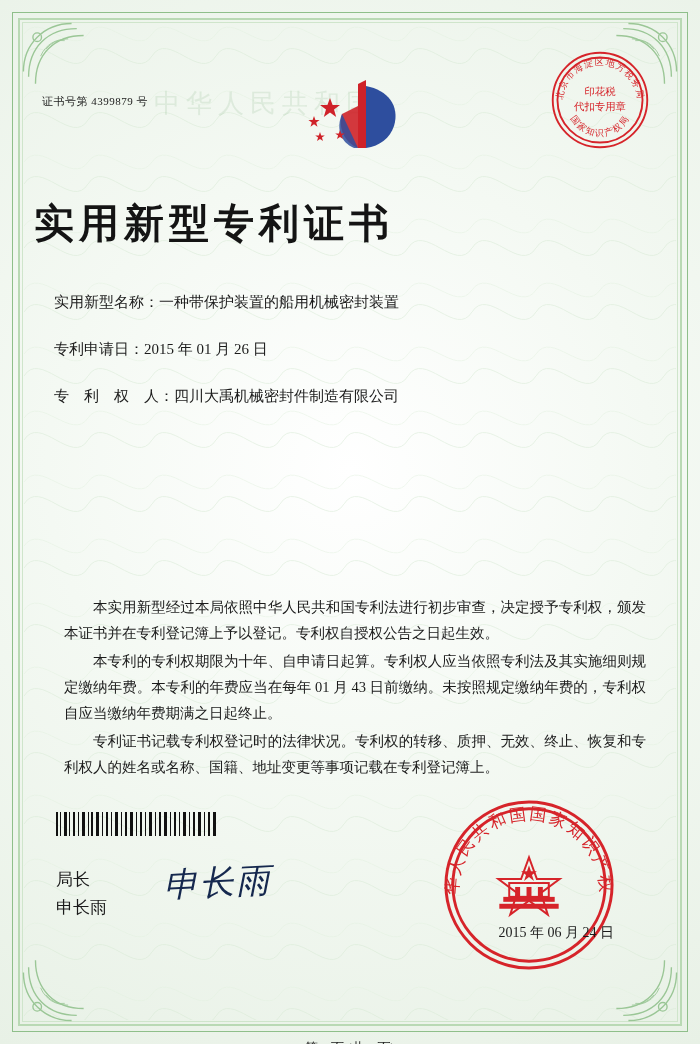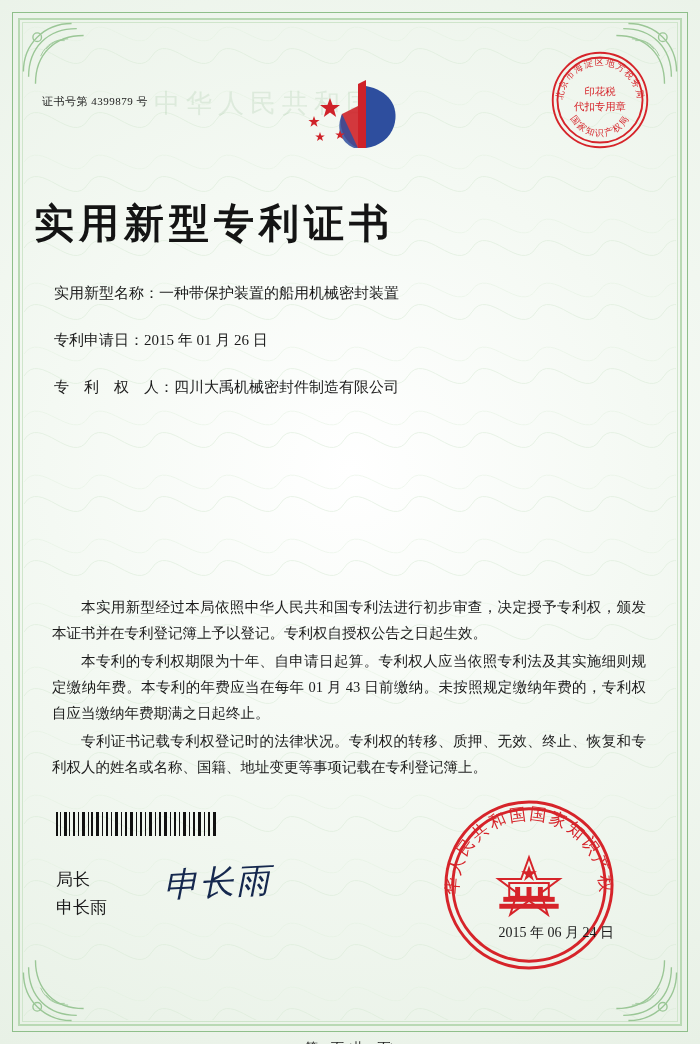--- a/index.html
+++ b/index.html
@@ -92,21 +92,21 @@
     font-size: 40px;
     font-weight: bold;
     letter-spacing: 5px;
     color: #141414;
     font-family: "Liberation Serif", "DejaVu Serif", serif;
   }
 
   
   .fields {
     position: absolute;
-    top: 250px;
+    top: 259px;
     left: 20px;
     right: 20px;
   }
   .field {
     font-size: 15px;
     color: #1b1b1b;
     margin-bottom: 28px;
     white-space: nowrap;
   }
   .field .label {
@@ -122,21 +122,21 @@
     top: 560px;
     left: 18px;
     right: 20px;
     font-size: 14.5px;
     line-height: 26px;
     color: #1b1b1b;
     text-align: justify;
   }
   .para {
     text-indent: 2em;
-    margin: 0 0 2px 0;
+    margin: 0 0 2px 12px;
   }
 
   
   .barcode {
     position: absolute;
     left: 22px;
     top: 778px;
     width: 162px;
     height: 24px;
   }

